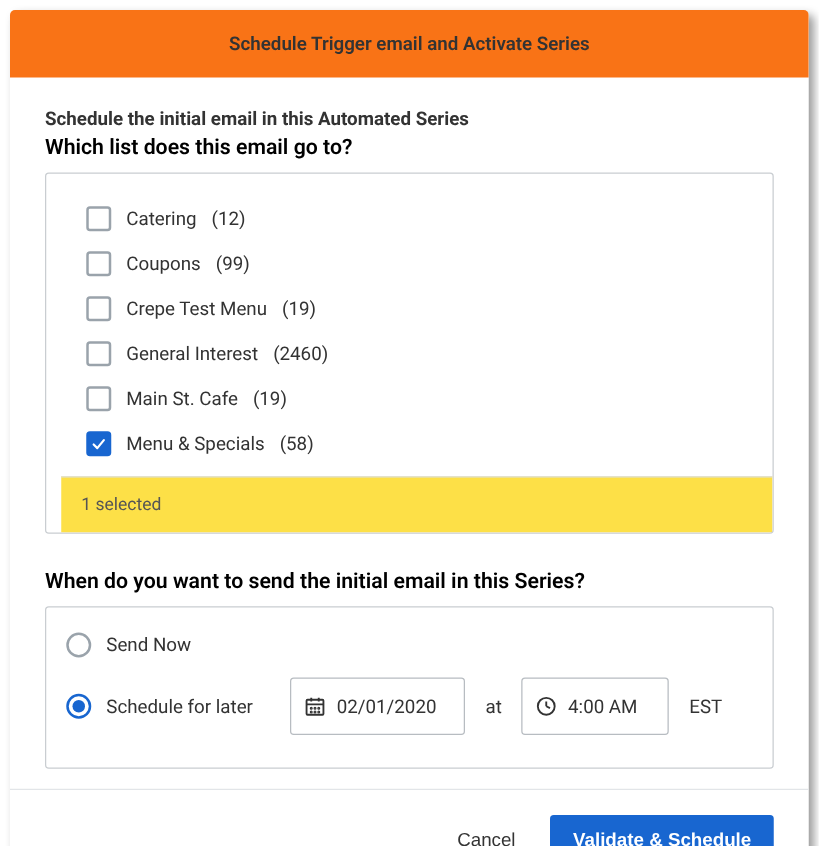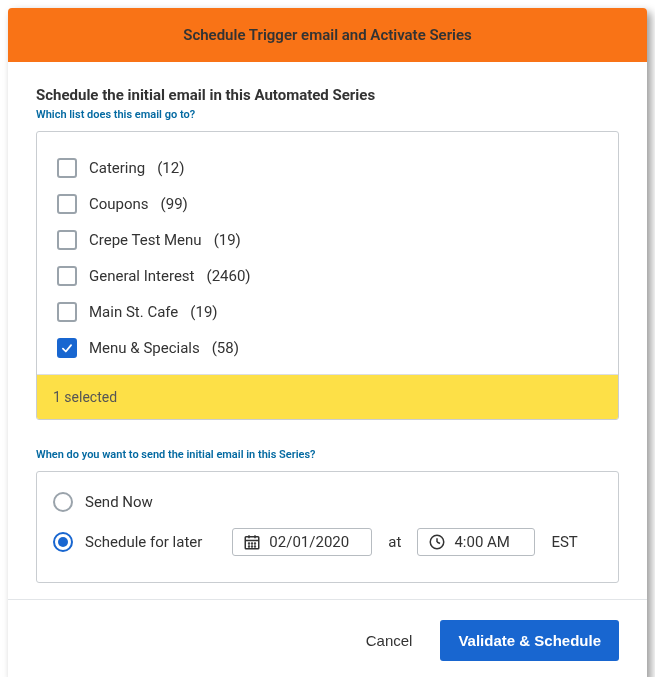--- a/index.html
+++ b/index.html
@@ -25,30 +25,31 @@
       padding: 24px 28px 16px 28px;
       color: #333;
     }
     .section-title {
       font-size: 15px;
       font-weight: 700;
       color: #333;
       margin-bottom: 4px;
     }
     .label-question {
-      font-size: 11px;
+      font-size: 17px;
       font-weight: 600;
-      color: #0369a1;
+      color: #000000;
       margin-bottom: 10px;
     }
     .list-box {
       border: 1px solid #c9cdd1;
       border-radius: 3px;
       overflow: hidden;
       margin-bottom: 28px;
+      padding-left: 12px;
     }
     .list-scroll {
       height: 242px;
       overflow-y: scroll;
       padding: 18px 20px 8px 20px;
     }
     .list-scroll::-webkit-scrollbar { width: 16px; }
     .list-scroll::-webkit-scrollbar-track { background: #f1f1f1; }
     .list-scroll::-webkit-scrollbar-thumb { background: #c4c4c4; border-radius: 2px; }
     .list-item {
@@ -122,21 +123,21 @@
     .radio.selected .radio-dot { display: block; }
     .schedule-inputs {
       display: flex;
       align-items: center;
       gap: 16px;
       margin-left: 18px;
     }
     .input-box {
       border: 1px solid #b7bcc1;
       border-radius: 3px;
-      height: 28px;
+      height: 46px;
       display: flex;
       align-items: center;
       padding: 0 10px;
       gap: 8px;
       font-size: 15px;
       color: #333;
       cursor: pointer;
     }
     .input-box.date { width: 140px; }
     .input-box.time { width: 118px; }

